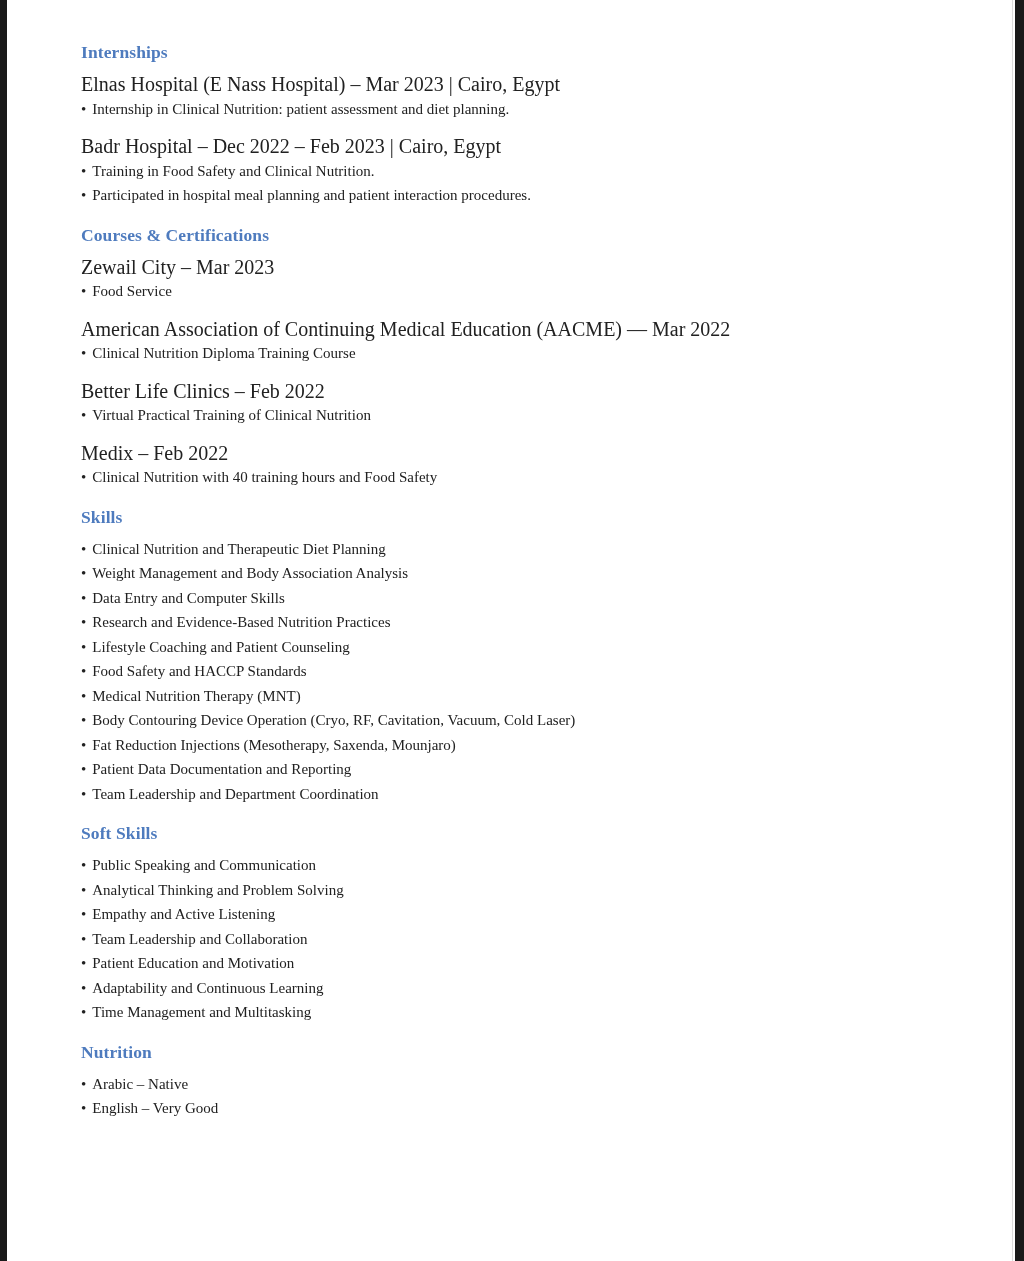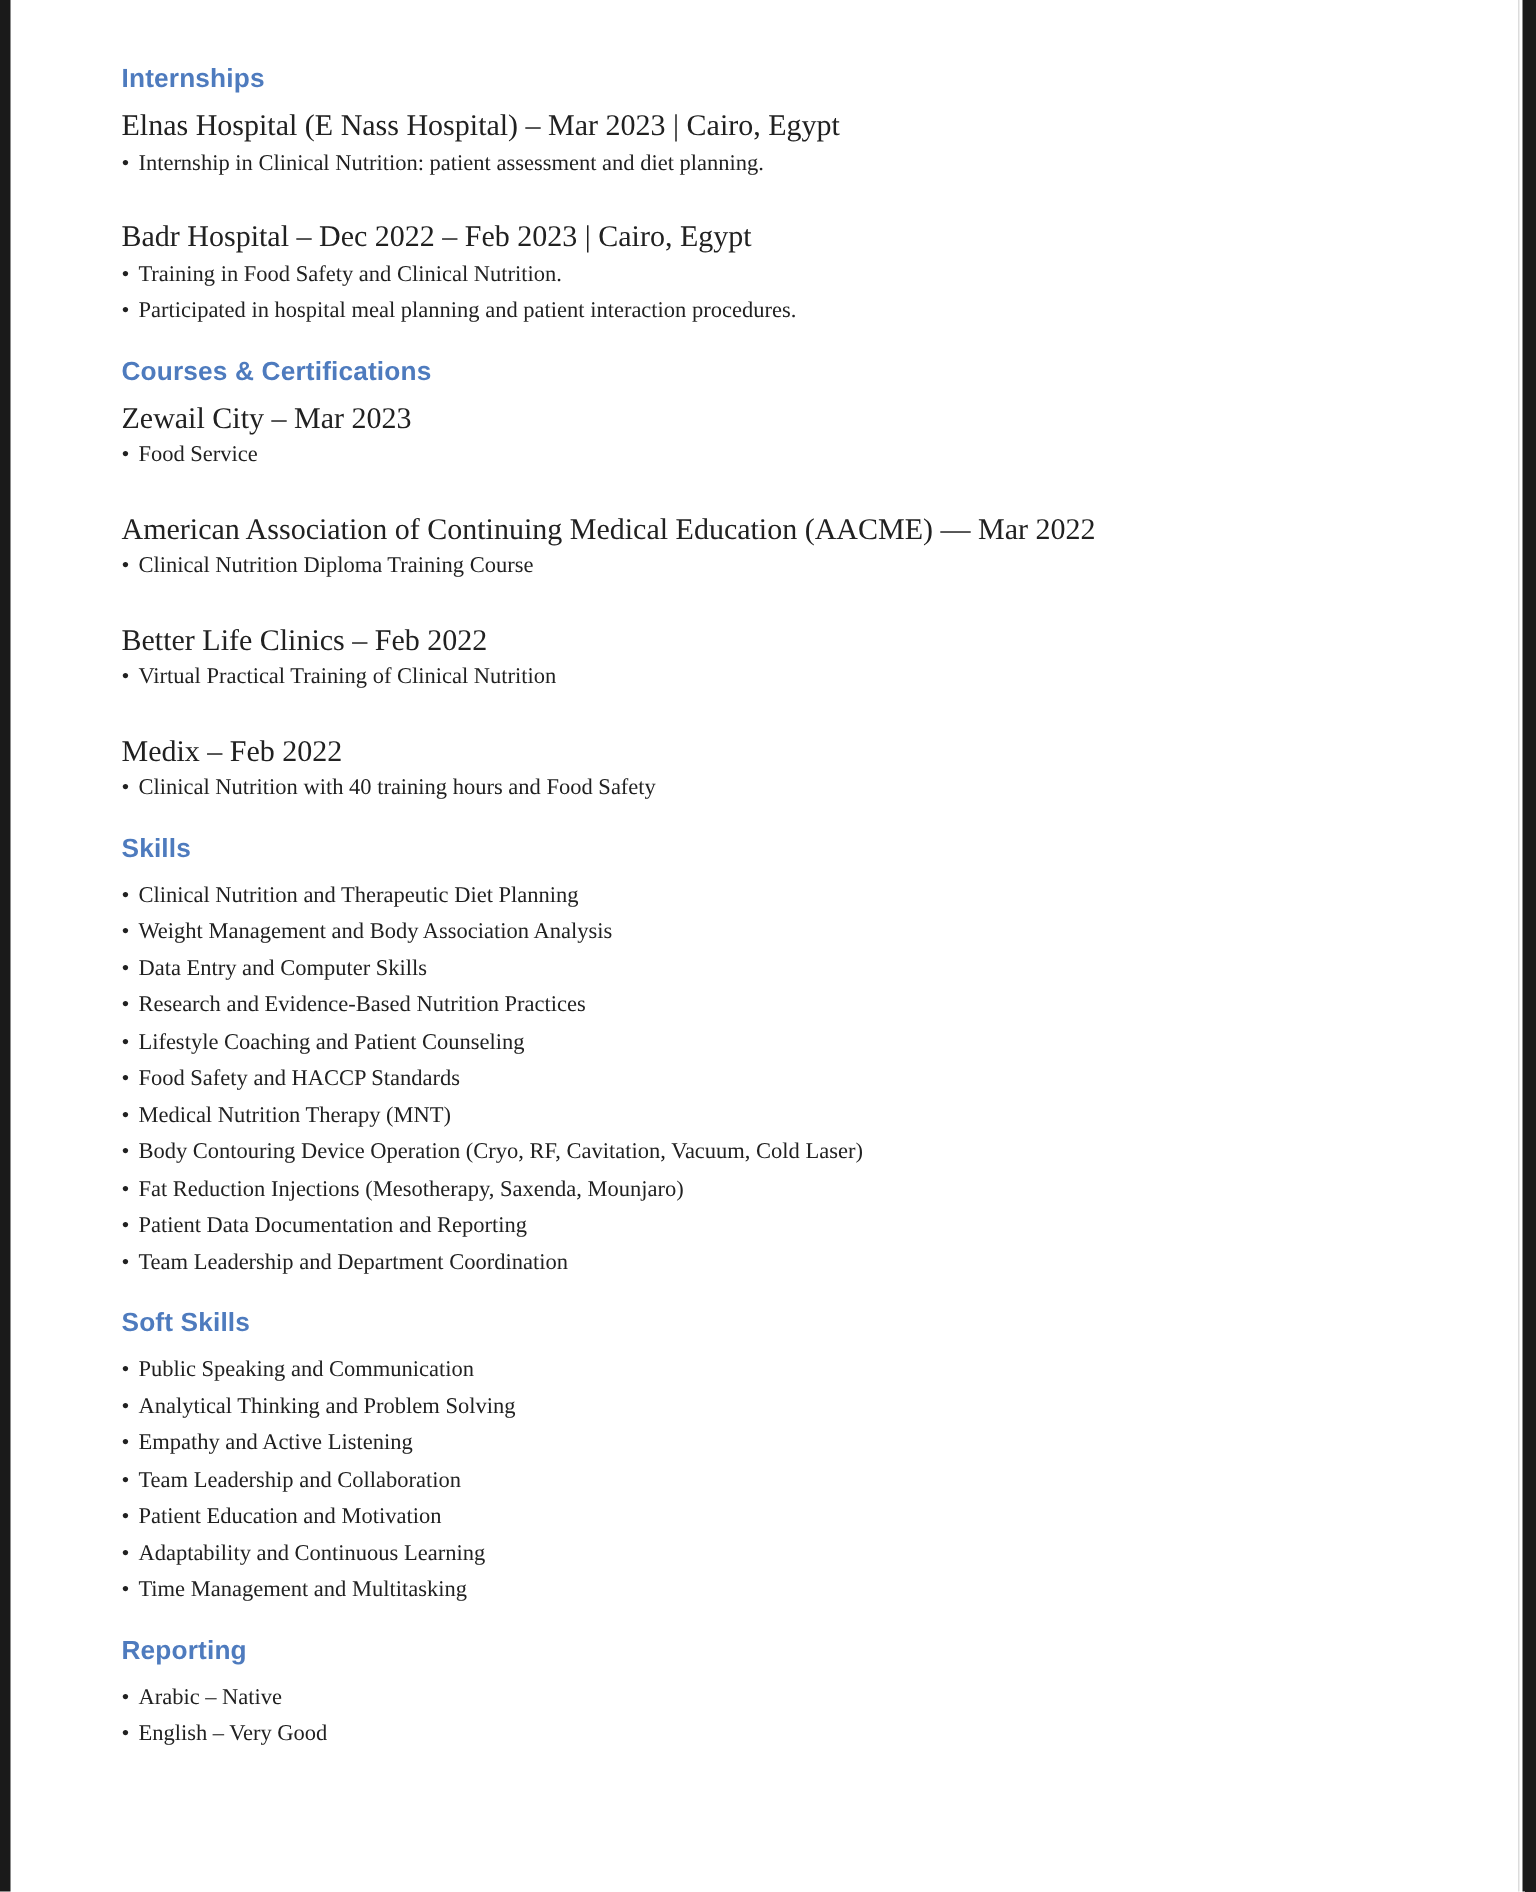--- a/index.html
+++ b/index.html
@@ -8,29 +8,29 @@
   body {
     width:1024px; height:1261px; background:#ffffff; overflow:hidden; position:relative;
     font-family:"Liberation Serif", serif; color:var(--ink);
   }
   .edge { position:absolute; top:0; bottom:0; background:var(--edge); }
   .edge.left { left:0; width:7px; }
   .edge.right { right:0; width:9px; }
   .edge-inner-line { position:absolute; top:0; bottom:0; right:11px; width:1px; background:#dcdcdc; }
   .content { position:relative; padding:25px 46px 0 81px; }
   .section-heading {
-    font-family:Liberation Sans, sans-serif; font-weight:bold;
+    font-family:Liberation Serif, serif; font-weight:bold;
     font-size:17.5px; line-height:18px; color:var(--heading);
     margin:18px 0 11px 0; letter-spacing:0.1px;
   }
   .entry-title { font-size:20px; line-height:24.5px; }
   ul.bullets { list-style:none; margin:0; padding:0; }
   ul.bullets li { font-size:15px; line-height:24.5px; }
   .blt { margin-right:6px; }
-  .group + .group { margin-top:25px; }
+  .group + .group { margin-top:13px; }
 </style>
 </head>
 <body>
 
 <div class="edge left"></div>
 <div class="edge right"></div>
 <div class="edge-inner-line"></div>
 
 <div class="content">
 
@@ -107,21 +107,21 @@
         <li><span class="blt">•</span><span>Empathy and Active Listening</span></li>
         <li><span class="blt">•</span><span>Team Leadership and Collaboration</span></li>
         <li><span class="blt">•</span><span>Patient Education and Motivation</span></li>
         <li><span class="blt">•</span><span>Adaptability and Continuous Learning</span></li>
         <li><span class="blt">•</span><span>Time Management and Multitasking</span></li>
       </ul>
     </div>
   </section>
 
   <section class="sec">
-    <h2 class="section-heading">Reporting</h2>
+    <h2 class="section-heading">Nutrition</h2>
     <div class="group">
       <ul class="bullets">
         <li><span class="blt">•</span><span>Arabic – Native</span></li>
         <li><span class="blt">•</span><span>English – Very Good</span></li>
       </ul>
     </div>
   </section>
 
 </div>
 

